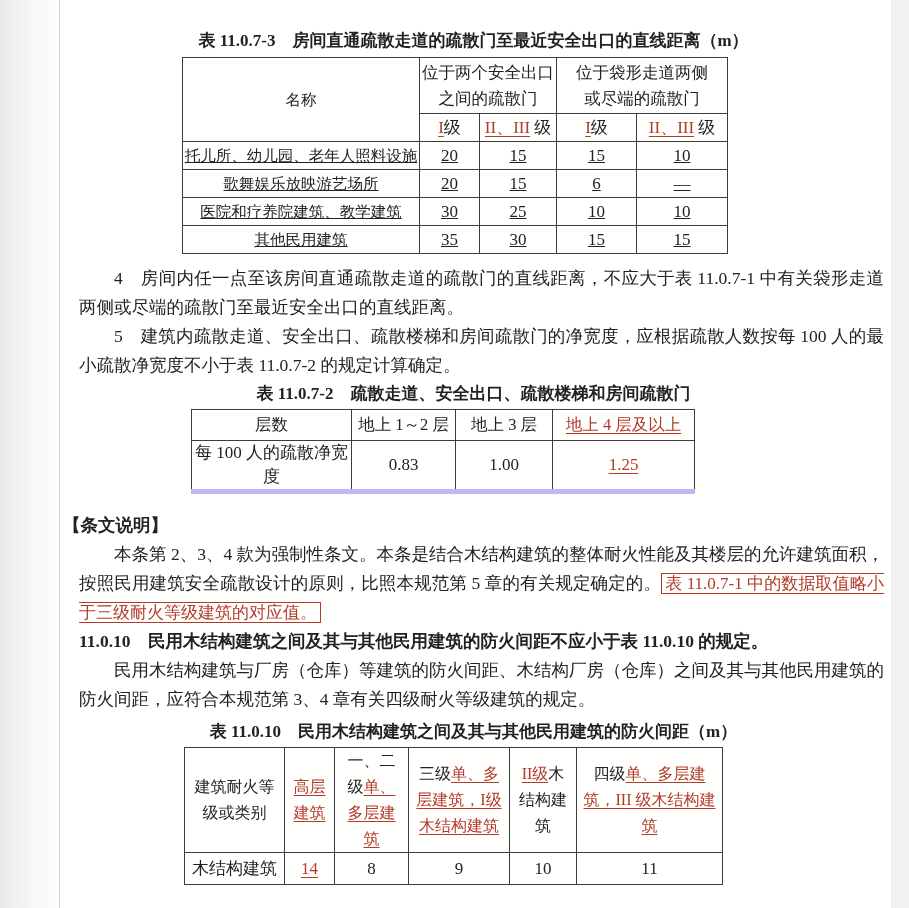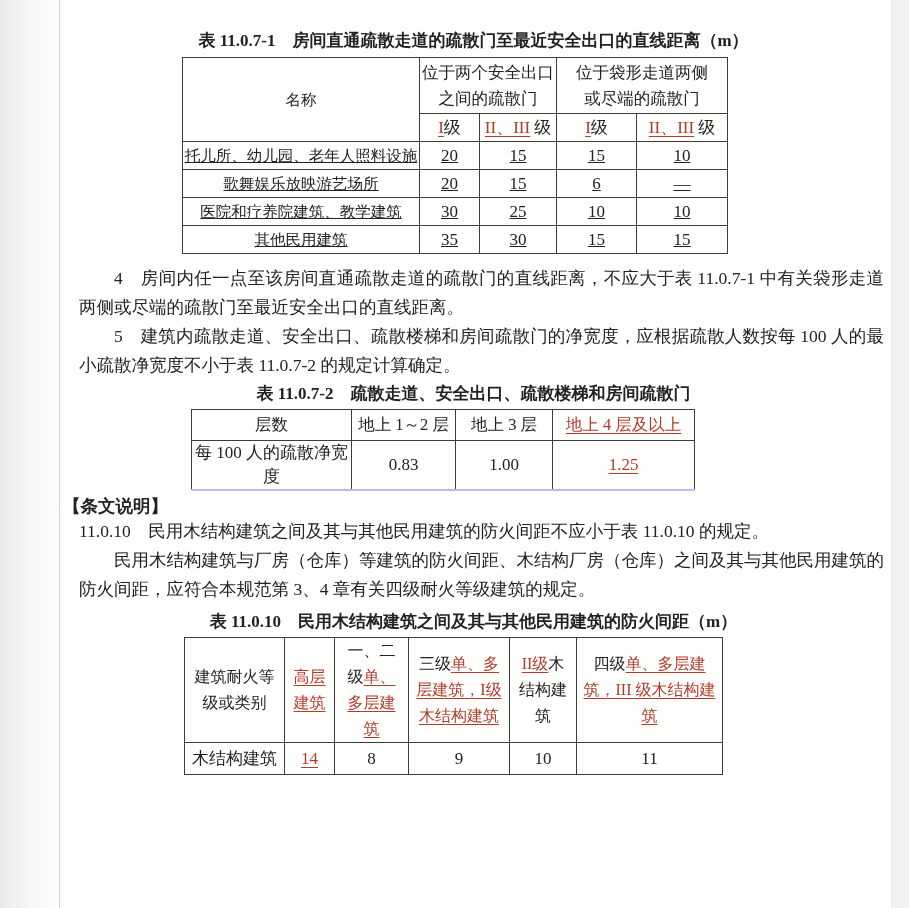--- a/index.html
+++ b/index.html
@@ -10,66 +10,66 @@
   .left-strip { position:absolute; left:0; top:0; width:60px; height:908px;
     background:linear-gradient(to right,#eaeaea 0%, #f7f7f7 55%, #fefefe 100%);
     border-right:1px solid #d2d2d2; }
   .right-strip { position:absolute; right:0; top:0; width:18px; height:908px; background:#f1f1f1; }
 
   .content { position:absolute; left:63px; top:0; width:821px; }
 
   .caption { text-align:center; font-weight:bold; font-size:17px; line-height:20px; }
   .cap1 { margin-top:31px; }
   .para { font-size:17.5px; line-height:29px; text-align:justify; text-indent:2em;margin-left:16px; }
-  .noindent { text-indent:0; }
+  .noindent { text-indent:0;font-weight:bold; }
 
   table { border-collapse:collapse; table-layout:fixed; }
   td { border:1px solid #3c3c3c; text-align:center; vertical-align:middle;
        font-size:17px; line-height:24px; overflow:hidden; }
 
   
   .t1 { width:545px; margin:6px 0 0 119px; }
   .t1 .grp { height:56px; font-size:16.5px; line-height:26px; }
   .t1 .sub { height:28px; }
   .t1 .drow td { height:28px;text-decoration:underline; }
   .t1 .namecell { font-size:15.5px; }
 
   
-  .t2 { width:503px; margin:5px 0 0 128px; border-bottom:2px solid #c4b5fd;border-radius:8px; }
+  .t2 { width:503px; margin:5px 0 0 128px; border-bottom:5px solid #c4b5fd;border-radius:8px; }
   .t2 .hrow td { height:31px; font-size:16.5px; }
   .t2 .drow td { height:27px; }
 
   
   .t3 { width:538px; margin:5px 0 0 121px; }
   .t3 .hrow td { height:85px; font-size:16px; line-height:26px; padding:0 5px; }
   .t3 .drow td { height:32px; }
   .t3 .c2pad { padding:0 7px; }
   .t3 .c6pad { padding:0 13px;font-family:Liberation Serif, serif; }
 
   .ru { color:#b23b2a; text-decoration:underline; text-underline-offset:3px;
         text-decoration-thickness:1px; }
   .gap { margin-left:4px; }
 
-  .cmt-head { font-weight:bold; font-size:17.5px; line-height:22px; margin-top:4px; }
+  .cmt-head { font-weight:bold; font-size:17.5px; line-height:22px; margin-top:20px; }
   .red-box { color:#b23b2a; border:1.5px solid #b23b2a; padding:0 3px; font-size:17px; }
 
   .mt10 { margin-top:10px; }
   .mt4  { margin-top:4px; }
   .mt8  { margin-top:8px; }
 </style>
 </head>
 <body>
 
 <div class="page">
   <div class="left-strip"></div>
   <div class="right-strip"></div>
 
   <div class="content">
 
-    <div class="caption cap1">表 11.0.7-1　房间直通疏散走道的疏散门至最近安全出口的直线距离（m）</div>
+    <div class="caption cap1">表 11.0.7-3　房间直通疏散走道的疏散门至最近安全出口的直线距离（m）</div>
 
     <table class="t1">
       <colgroup>
           <col style="width:237px">
           <col style="width:60px">
           <col style="width:77px">
           <col style="width:80px">
           <col style="width:91px">
         </colgroup>
       <tbody>
@@ -143,20 +143,21 @@
       <tr class="drow">
         <td>每 100 人的疏散净宽度</td>
         <td>0.83</td>
         <td>1.00</td>
         <td class="ru">1.25</td>
       </tr>
     </tbody>
       </table>
 
     <div class="cmt-head">【条文说明】</div>
+    <p class="para mt4"><span>本条第 2、3、4 款为强制性条文。本条是结合木结构建筑的整体耐火性能及其楼层的允许建筑面积，按照民用建筑安全疏散设计的原则，比照本规范第 5 章的有关规定确定的。</span><span class="red-box">表 11.0.7-1 中的数据取值略小于三级耐火等级建筑的对应值。</span></p>
 
     <p class="para noindent">11.0.10　民用木结构建筑之间及其与其他民用建筑的防火间距不应小于表 11.0.10 的规定。</p>
     <p class="para">民用木结构建筑与厂房（仓库）等建筑的防火间距、木结构厂房（仓库）之间及其与其他民用建筑的防火间距，应符合本规范第 3、4 章有关四级耐火等级建筑的规定。</p>
 
     <div class="caption mt8">表 11.0.10　民用木结构建筑之间及其与其他民用建筑的防火间距（m）</div>
 
     <table class="t3">
       <colgroup>
           <col style="width:100px">
           <col style="width:50px">

